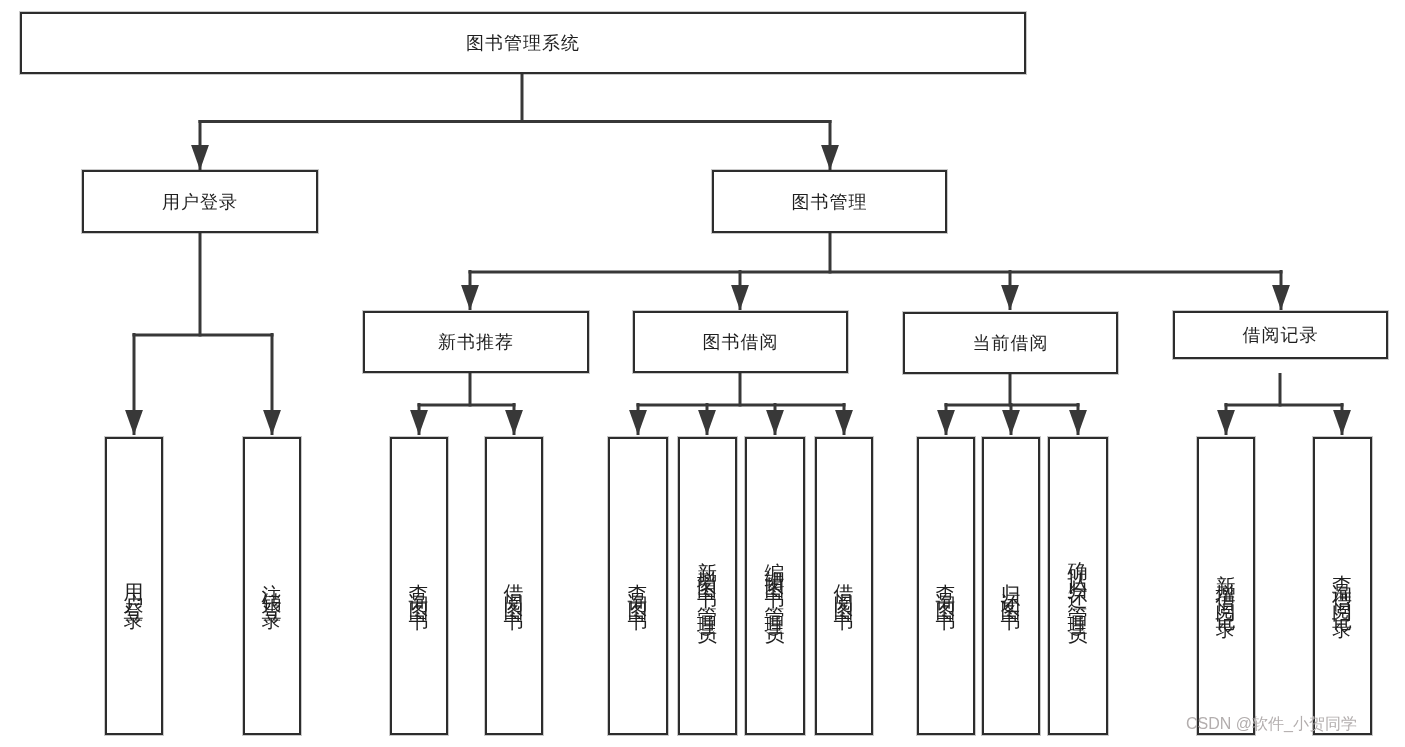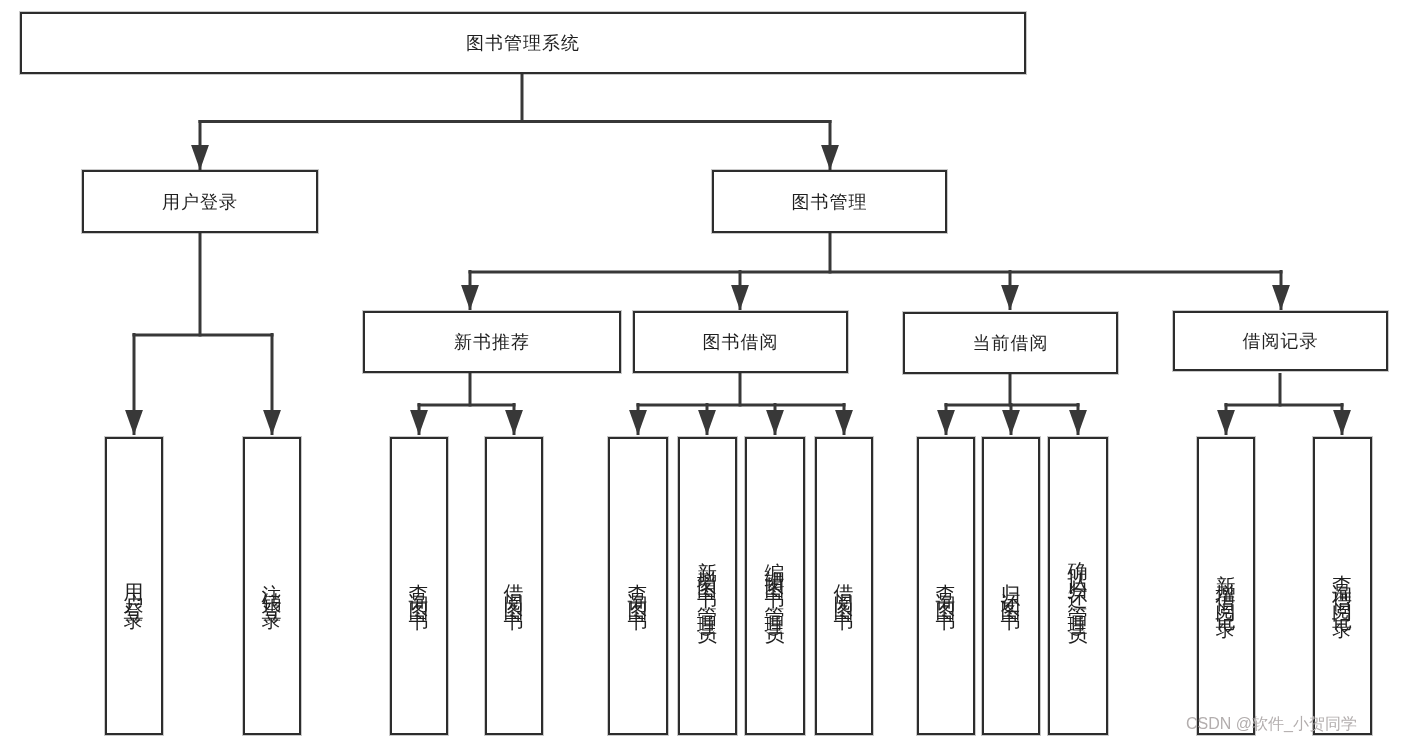--- a/index.html
+++ b/index.html
@@ -83,30 +83,30 @@
     <span>图书管理系统</span>
   </div>
 
   <div class="box h" style="left:82px;top:170px;width:236px;height:63px">
     <span>用户登录</span>
   </div>
   <div class="box h" style="left:712px;top:170px;width:235px;height:63px">
     <span>图书管理</span>
   </div>
 
-  <div class="box h" style="left:363px;top:311px;width:258px;height:62px">
+  <div class="box h" style="left:363px;top:311px;width:226px;height:62px">
     <span>新书推荐</span>
   </div>
   <div class="box h" style="left:633px;top:311px;width:215px;height:62px">
     <span>图书借阅</span>
   </div>
   <div class="box h" style="left:903px;top:312px;width:215px;height:62px">
     <span>当前借阅</span>
   </div>
-  <div class="box h" style="left:1173px;top:311px;width:215px;height:60px">
+  <div class="box h" style="left:1173px;top:311px;width:215px;height:48px">
     <span>借阅记录</span>
   </div>
 
   <div class="box leaf" style="left:105px;top:437px;width:58px;height:298px">
     <span class="vtext">用户登录</span>
   </div>
   <div class="box leaf" style="left:243px;top:437px;width:58px;height:298px">
     <span class="vtext">注销登录</span>
   </div>
 

